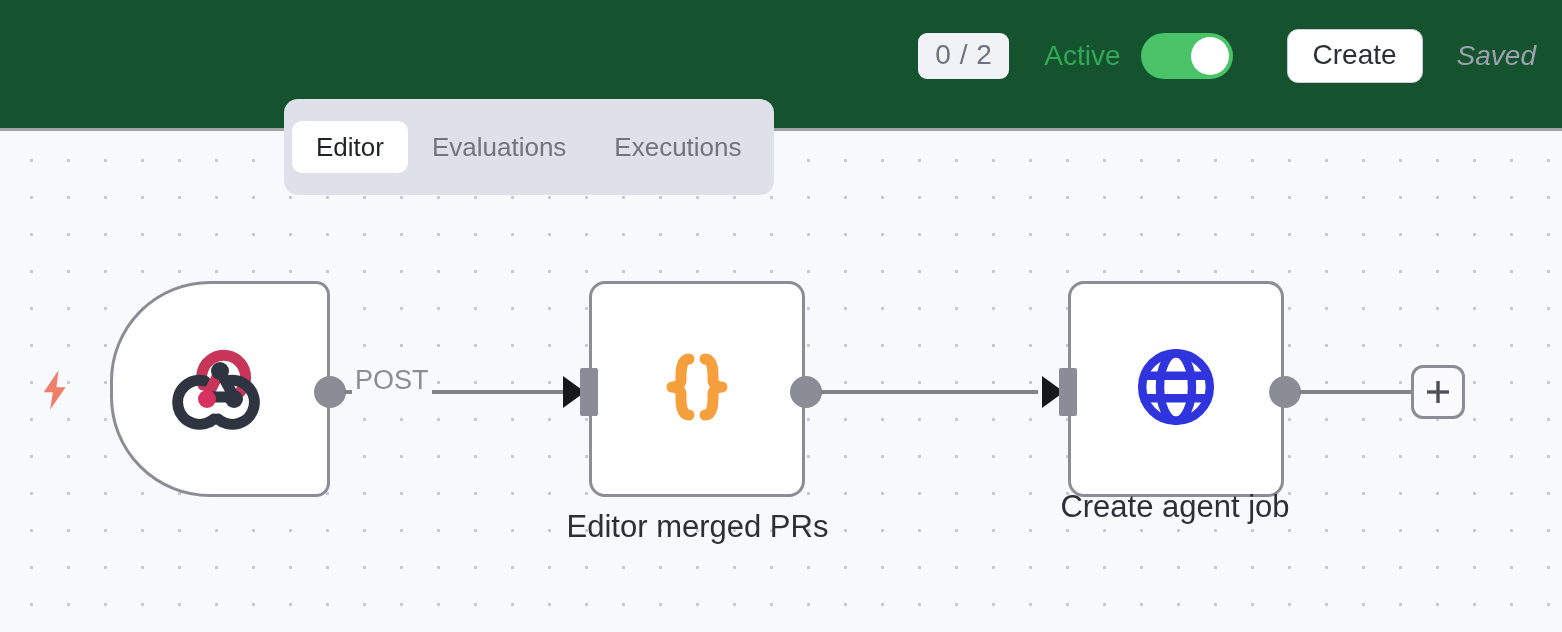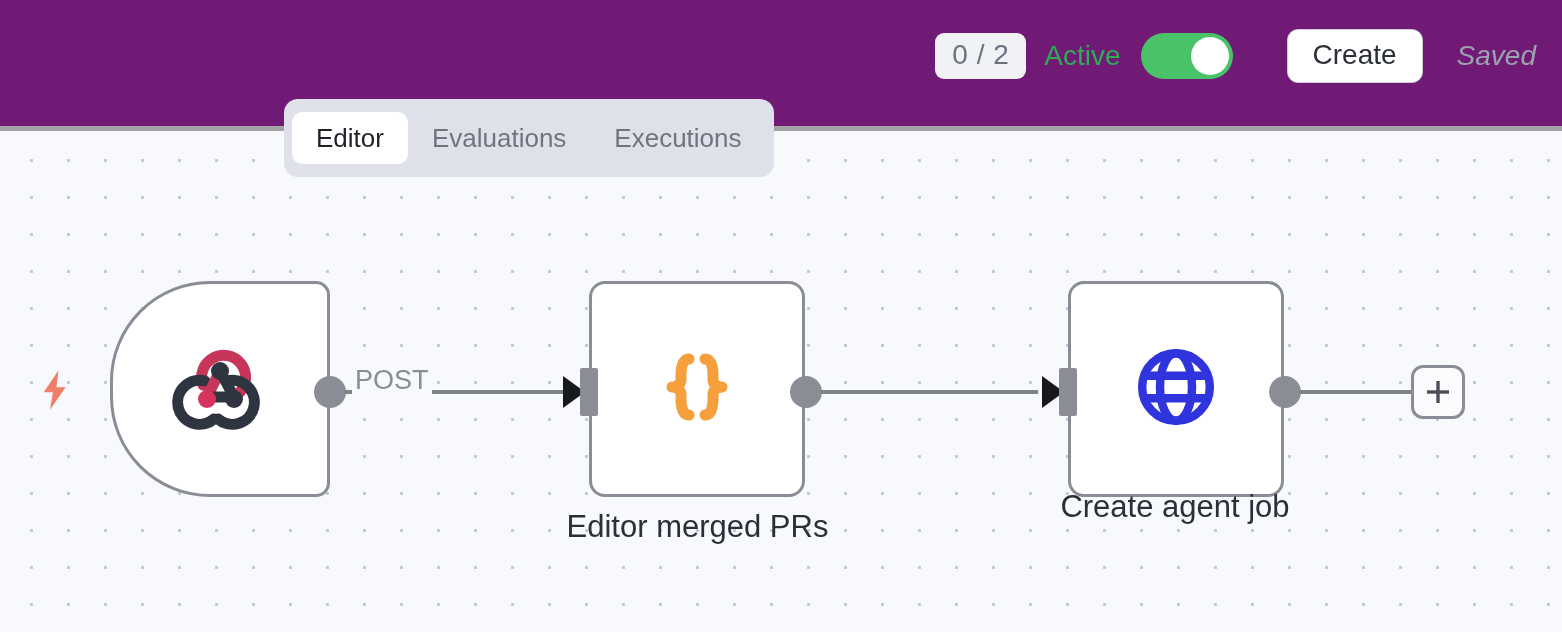--- a/index.html
+++ b/index.html
@@ -14,22 +14,22 @@
     overflow: hidden;
     position: relative;
   }
 
   
   .header {
     position: absolute;
     left: 0; top: 0;
     width: 1562px;
     height: 131px;
-    background: #701a75;
-    border-bottom: 5px solid #a3a3a3;
+    background: #14532d;
+    border-bottom: 3px solid #a3a3a3;
     box-sizing: border-box;
     z-index: 5;
   }
   .header-right {
     position: absolute;
     right: 26px;
     top: 29px;
     display: flex;
     align-items: center;
     gap: 0px;
@@ -39,21 +39,21 @@
     color: #6b7280;
     font-size: 28px;
     border-radius: 9px;
     padding: 8px 17px 10px 17px;
     letter-spacing: 0.5px;
     line-height: 1;
   }
   .active-label {
     color: #2faa55;
     font-size: 28px;
-    margin-left: 18px;
+    margin-left: 35px;
     margin-right: 20px;
   }
   .toggle {
     width: 92px;
     height: 46px;
     border-radius: 23px;
     background: #4ac268;
     position: relative;
     flex: none;
   }
@@ -83,21 +83,21 @@
     font-size: 28px;
     margin-left: 34px;
     font-style: italic;
   }
 
   
   .tabbar {
     position: absolute;
     left: 284px;
     top: 99px;
-    height: 78px;
+    height: 96px;
     background: #dfe1ea;
     border-radius: 14px;
     display: flex;
     align-items: center;
     padding: 0 8px;
     box-sizing: border-box;
     z-index: 20;
   }
   .tab {
     font-size: 26px;

